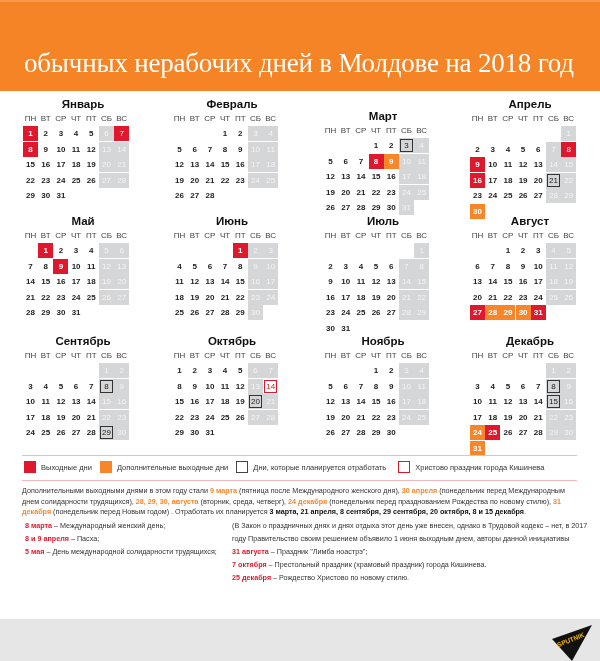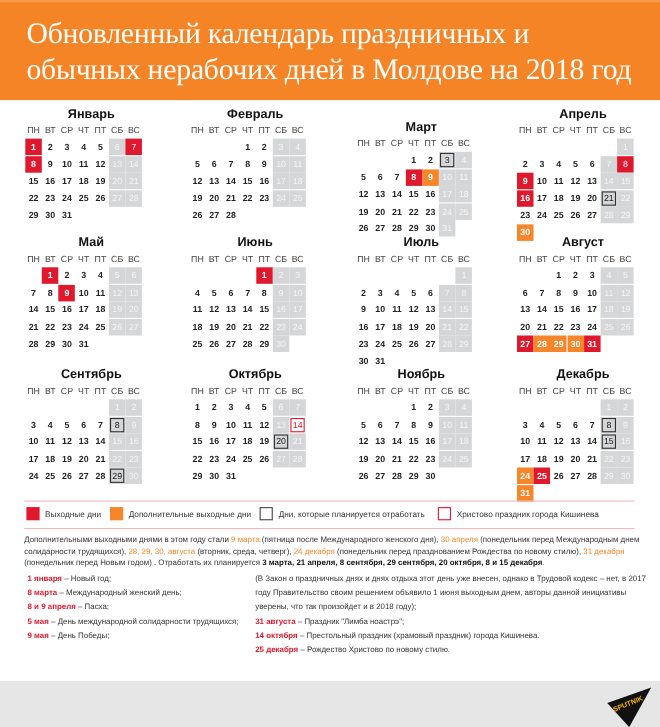--- a/index.html
+++ b/index.html
@@ -16,34 +16,34 @@
   .cell.red { background: #e0182d; color: #fff; }
   .cell.orange { background: #f7862a; color: #fff; }
   .cell.work { outline: 1.5px solid #333; outline-offset: -2px; background: #d4d6d8; color: #222; }
   .cell.temple { outline: 1.2px solid #e0182d; outline-offset: -2px; background: #fff; color: #e0182d; }
   .cell.red.we, .cell.orange.we { color: #fff; }
   .legend-line { position: absolute; left: 22px; width: 555px; height: 1px; background: #f3b7bd; }
   .legend { position: absolute; left: 22px; top: 458px; height: 18px; display: flex; align-items: center; font-size: 7.5px; color: #333; }
   .legend .sw { width: 12px; height: 12px; margin-right: 5px; margin-left: 2px; }
   .legend .txt { margin-right: 6px; }
   .notes { position: absolute; left: 22px; top: 486px; width: 560px; font-size: 7.2px; line-height: 10.5px; color: #333; }
-  .notes .o { color: #f7862a; font-weight: normal; }
+  .notes .o { color: #f7862a; font-weight: bold; }
   .notes b { color: #111; }
   .col { position: absolute; font-size: 7.2px; color: #333; }
   .col .item { height: 13px; line-height: 13px; white-space: nowrap; }
   .col .r { color: #e0182d; font-weight: bold; }
   .footer { position: absolute; left: 0; top: 619px; width: 600px; height: 42px; background: #e6e6e6; }
   .logo { position: absolute; right: 8px; top: 4px; width: 44px; height: 38px; }
 </style>
 </head>
 <body>
 
 <div class="header">
   <h1>
-    <span>Обновленный календарь праздничных и</span><br>
+    <br>
     <span>обычных нерабочих дней в Молдове на 2018 год</span>
   </h1>
 </div>
 
 <div class="months" id="months">
     <div class="month" style="left: 23px; top: 0px;">
       <div class="mtitle">Январь</div>
       <div class="grid">
         <div class="wd" style="left: 0px;">ПН</div>
         <div class="wd" style="left: 15.2px;">ВТ</div>
@@ -564,32 +564,29 @@
   <span class="sw" style="border:1.2px solid #e0182d;background:#fff;margin-left:6px"></span>
   <span class="txt">Христово праздник города Кишинева</span>
 </div>
 <div class="legend-line" style="top:480px"></div>
 
 <div class="notes">
   <span>Дополнительными выходными днями в этом году стали </span><span class="o">9 марта</span><span> (пятница после Международного женского дня), </span><span class="o">30 апреля</span><span> (понедельник перед Международным днем солидарности трудящихся), </span><span class="o">28, 29, 30, августа</span><span> (вторник, среда, четверг), </span><span class="o">24 декабря</span><span> (понедельник перед празднованием Рождества по новому стилю), </span><span class="o">31 декабря</span><span> (понедельник перед Новым годом) . Отработать их планируется </span><b>3 марта, 21 апреля, 8 сентября, 29 сентября, 20 октября, 8 и 15 декабря</b><span>.</span>
 </div>
 
 <div class="col" id="col-left" style="left:25px;top:519px">
-    <div class="item"><span class="r">1 января</span><span> – Новый год;</span></div>
     <div class="item"><span class="r">8 марта</span><span> – Международный женский день;</span></div>
     <div class="item"><span class="r">8 и 9 апреля</span><span> – Пасха;</span></div>
     <div class="item"><span class="r">5 мая</span><span> – День международной солидарности трудящихся;</span></div>
-    <div class="item"><span class="r">9 мая</span><span> – День Победы;</span></div>
   </div>
 <div class="col" id="col-right" style="left:232px;top:519px">
     <div class="item"><span class="r"></span><span>(В Закон о праздничных днях и днях отдыха этот день уже внесен, однако в Трудовой кодекс – нет, в 2017</span></div>
     <div class="item"><span class="r"></span><span>году Правительство своим решением объявило 1 июня выходным днем, авторы данной инициативы</span></div>
-    <div class="item"><span class="r"></span><span>уверены, что так произойдет и в 2018 году);</span></div>
     <div class="item"><span class="r">31 августа</span><span> – Праздник "Лимба ноастрэ";</span></div>
-    <div class="item"><span class="r">14 октября</span><span> – Престольный праздник (храмовый праздник) города Кишинева.</span></div>
+    <div class="item"><span class="r">7 октября</span><span> – Престольный праздник (храмовый праздник) города Кишинева.</span></div>
     <div class="item"><span class="r">25 декабря</span><span> – Рождество Христово по новому стилю.</span></div>
   </div>
 
 <div class="footer">
   <svg class="logo" viewBox="0 0 44 38">
     <polygon points="44,2 4,16 24,38" fill="#111"></polygon>
     <text x="8" y="20" font-size="6.5" font-weight="bold" fill="#f7b500" transform="rotate(-22 20 16)" font-family="Liberation Sans, sans-serif">SPUTNIK</text>
   </svg>
 </div>
 

